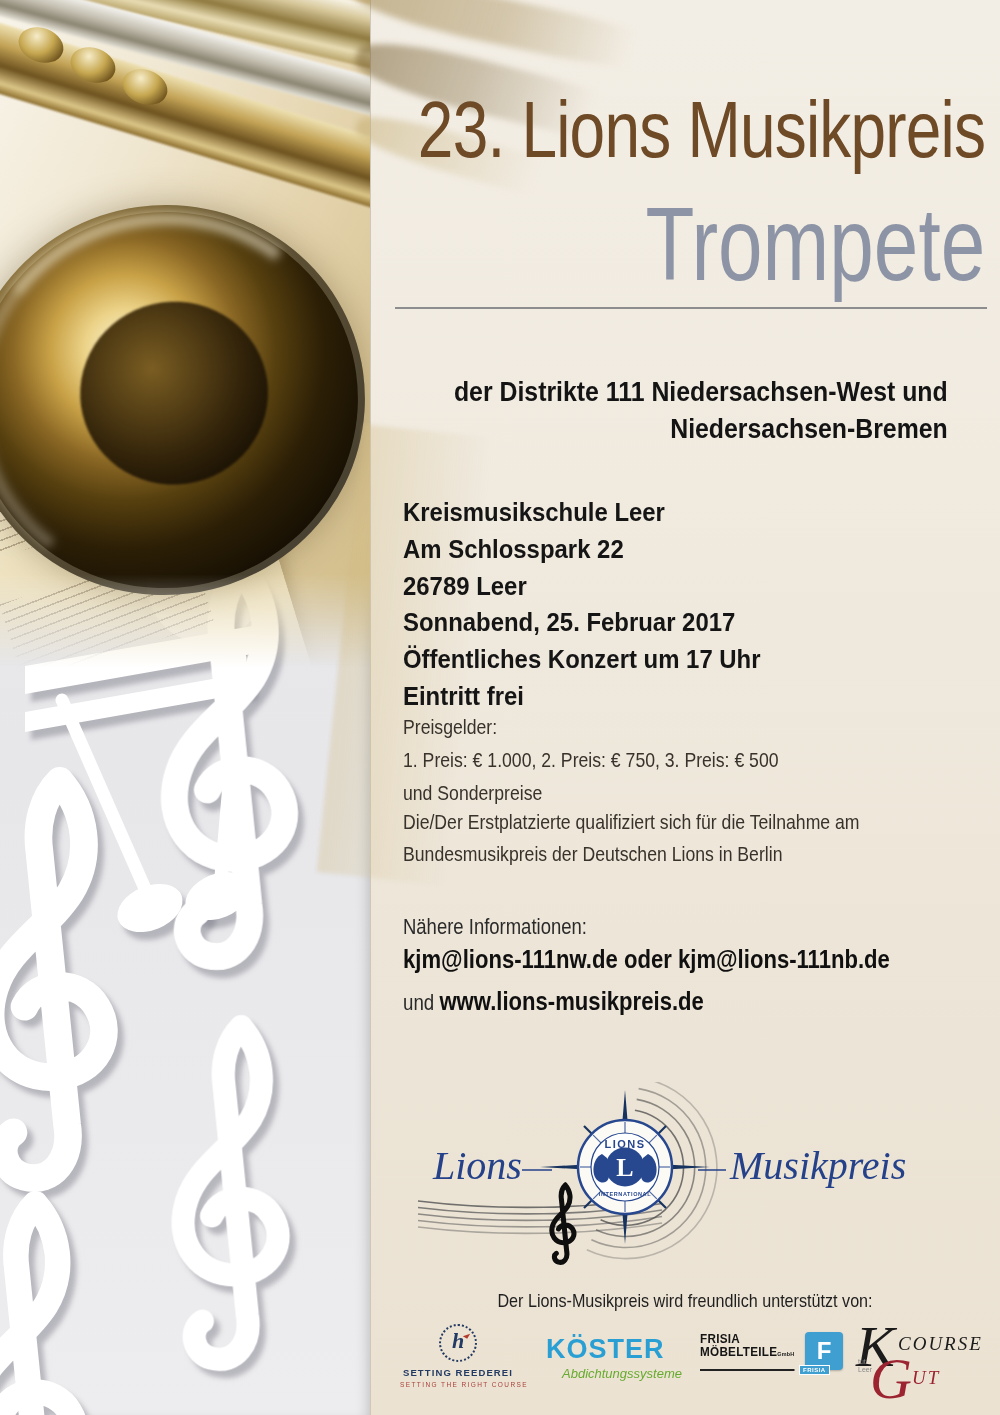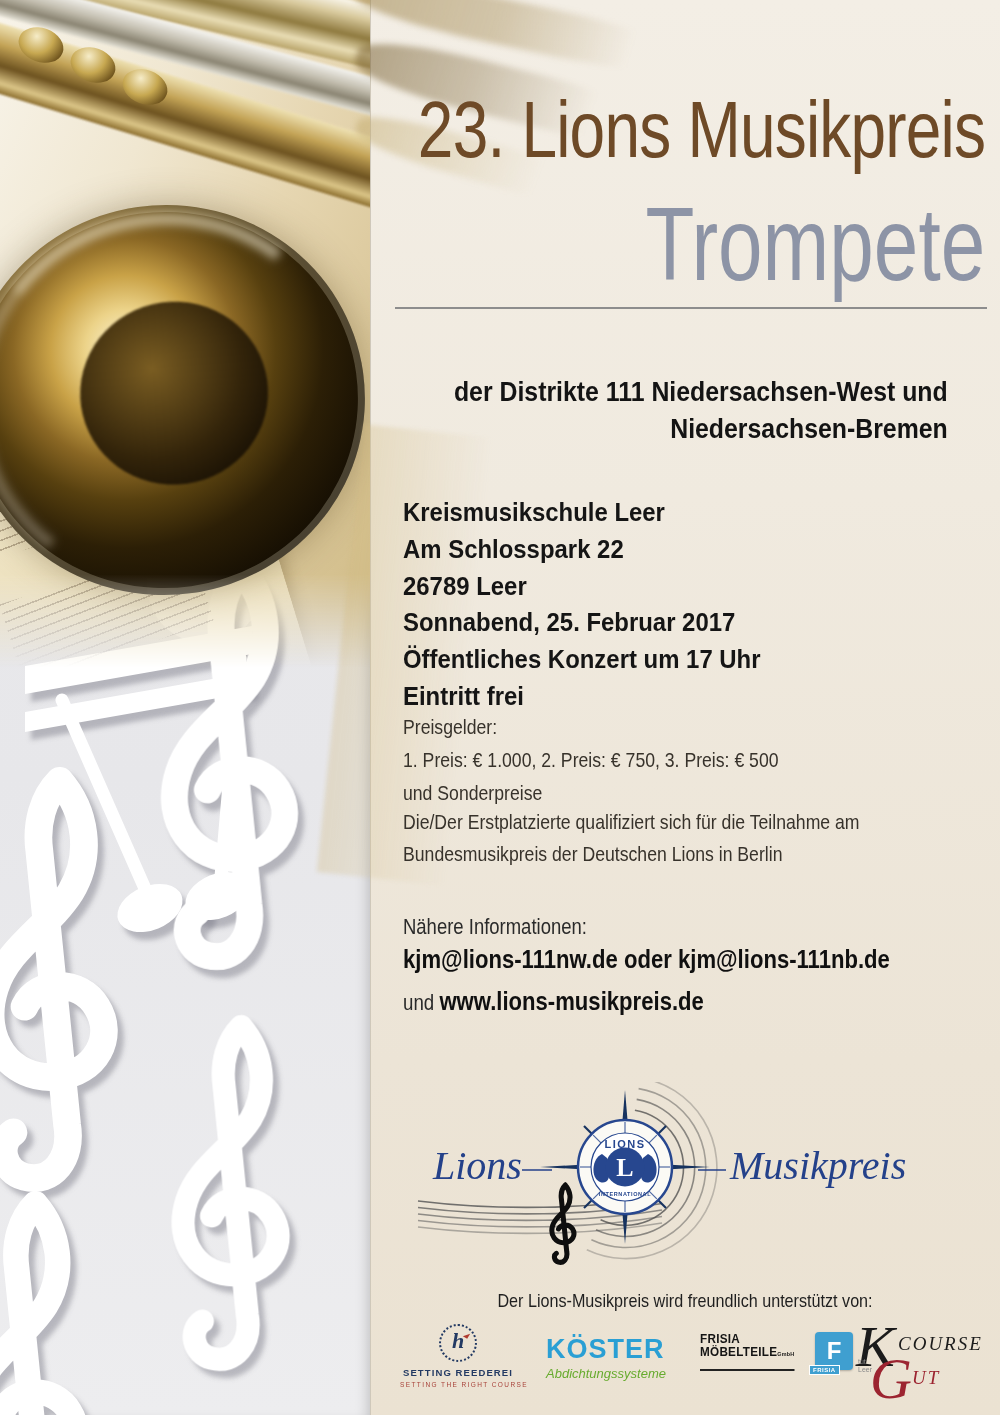--- a/index.html
+++ b/index.html
@@ -94,22 +94,22 @@
   .hartmann{left:30px; width:116px; text-align:center;}
   .h-circle{width:34px; height:34px; margin:0 auto; border:2px dotted #233a63; border-radius:50%;
       position:relative; font-family:"Liberation Serif",serif;}
   .h-circle .h{position:absolute; left:0; right:0; top:2px; font-size:22px; font-style:italic; font-weight:bold; color:#233a63;}
   .h-circle .wedge{position:absolute; right:6px; top:6px; width:0; height:0;
       border-left:5px solid transparent; border-bottom:6px solid #b03a2e; transform:rotate(30deg);}
   .h-name{margin-top:5px; font-size:9.5px; font-weight:bold; letter-spacing:1.1px; color:#233a63; white-space:nowrap;}
   .h-tag{margin-top:3px; font-size:6.5px; letter-spacing:1.4px; color:#a8433a; white-space:nowrap;}
   .koester{left:176px; width:112px; top:1334px; text-align:right;}
   .k-name{font-size:27px; font-weight:bold; letter-spacing:1px; color:#2a9fd4; white-space:nowrap;}
-  .k-tag{font-size:13px; font-style:italic; color:#67ab2e; margin-top:1px; white-space:nowrap;}
-  .frisia{left:330px; top:1332px; display:flex; gap:10px; align-items:flex-start;}
+  .k-tag{font-size:13px; font-style:italic; color:#67ab2e; margin-top:1px; white-space:nowrap;margin-left:16px;}
+  .frisia{left:330px; top:1332px; display:flex; gap:0; align-items:flex-start;}
   .f-text{color:#141414; font-weight:bold; line-height:13px; font-size:13px; letter-spacing:.3px;
       border-bottom:2px solid #222; padding-bottom:8px; transform:scaleX(.9); transform-origin:0 0;}
   .f-text .gmbh{font-size:6px; font-weight:bold;}
   .f-badge{position:relative; width:38px; height:38px; background:#3f9fd0; border-radius:4px;
       display:flex; align-items:center; justify-content:center; box-shadow:0 1px 2px rgba(0,0,0,.25);}
   .f-badge .f{color:#fff; font-size:24px; font-weight:bold; font-family:"Liberation Sans",sans-serif;}
   .f-tag{position:absolute; left:-6px; bottom:-5px; background:#3f9fd0; color:#fff; font-size:6px;
       font-weight:bold; padding:1px 3px; border:1px solid #fff; letter-spacing:.5px;}
   .kultur{left:486px; top:1318px; width:130px; height:90px; position:absolute;}
   .kg{position:absolute; font-family:"Liberation Serif",serif; font-style:italic; line-height:1;}

